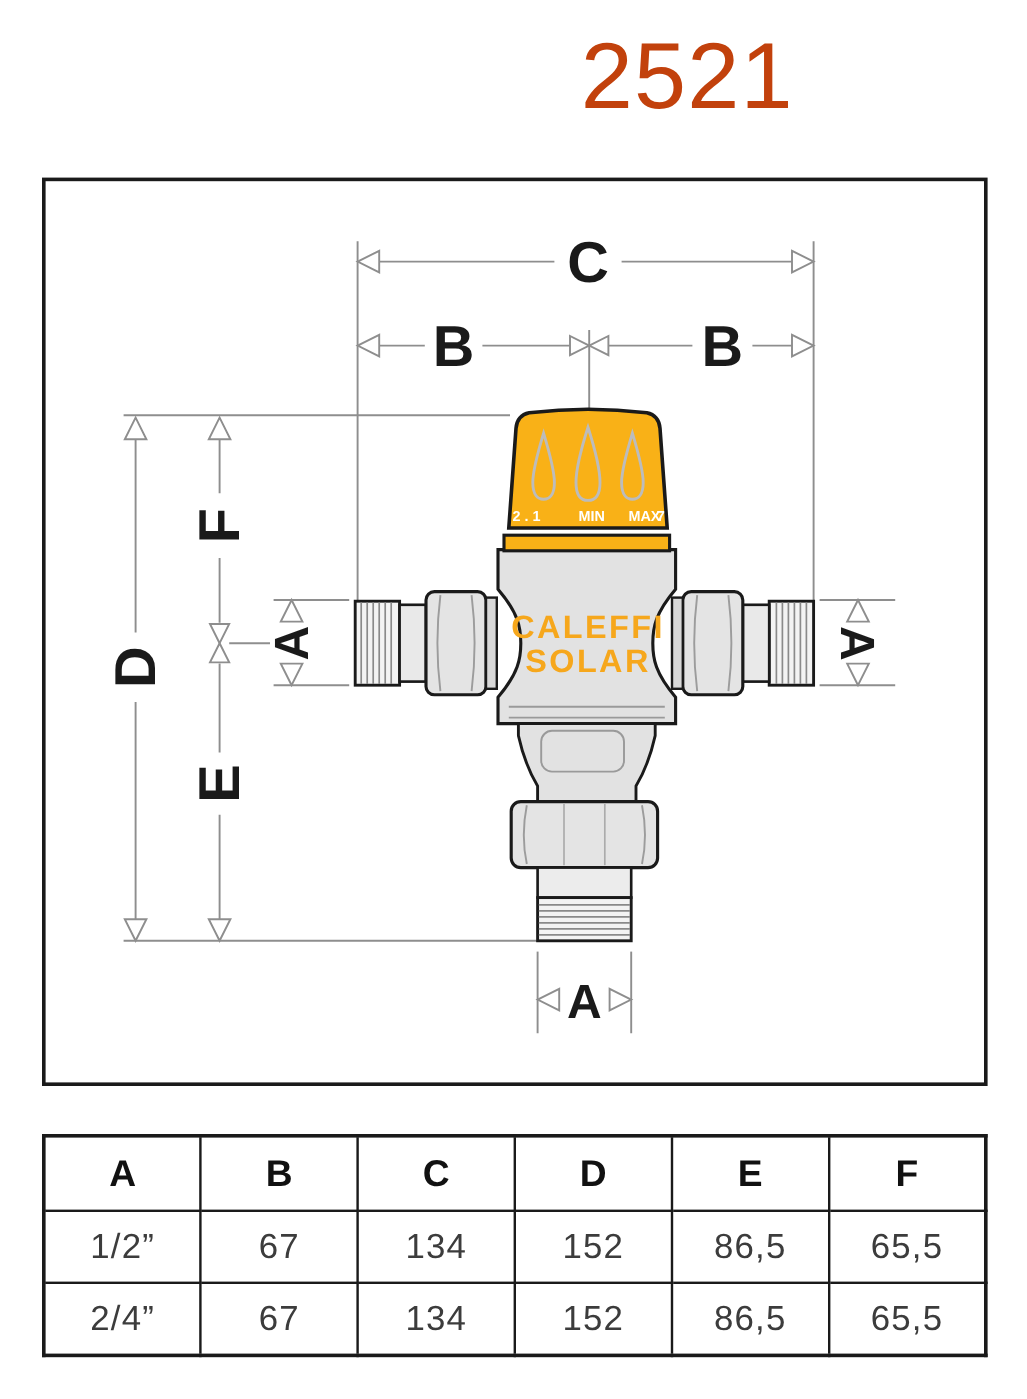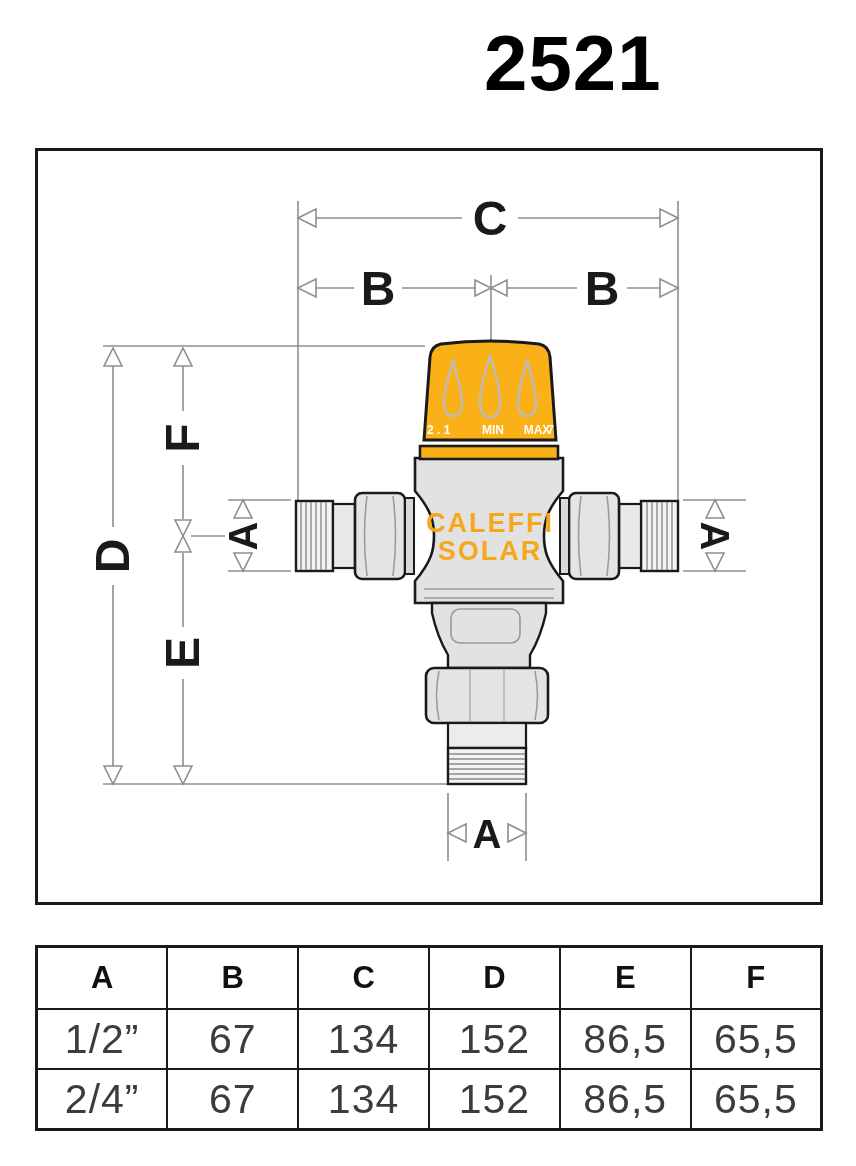--- a/index.html
+++ b/index.html
@@ -1,27 +1,27 @@
 <!DOCTYPE html>
 <html><head>
 <meta charset="utf-8">
 <style>
   html,body{margin:0;padding:0;background:#fff;}
   body{width:856px;height:1166px;position:relative;font-family:"Liberation Sans",sans-serif;}
-  .page-title{position:absolute;left:484px;top:18px;font-size:78px;font-weight:700;color:#000000;letter-spacing:1px;}
+  .page-title{position:absolute;left:484px;top:18px;font-size:78px;font-weight:400;color:#c2410c;letter-spacing:1px;}
   .diagram-box{position:absolute;left:35px;top:148px;width:788px;height:757px;border:3px solid #1a1a1a;box-sizing:border-box;background:#fff;}
   .diagram-box svg{display:block;}
   .dim-letter{font-family:"Liberation Sans",sans-serif;font-weight:700;fill:#1a1a1a;}
   .scale-text{font-family:"Liberation Sans",sans-serif;font-weight:700;fill:#ffffff;}
   .brand-text{font-family:"Liberation Sans",sans-serif;font-weight:800;letter-spacing:2px;}
   .dims-table{position:absolute;left:35px;top:945px;width:788px;border-collapse:collapse;table-layout:fixed;}
   .dims-table td,.dims-table th{border:2px solid #1a1a1a;text-align:center;padding:0;background:#fff;}
   .dims-table{border:3px solid #1a1a1a;}
   .dims-table th{height:60px;font-size:31px;font-weight:800;color:#111;}
-  .dims-table td{height:58px;font-size:41px;font-weight:400;color:#3c3c3c;letter-spacing:1px;}
+  .dims-table td{height:58px;font-size:29px;font-weight:400;color:#3c3c3c;letter-spacing:1px;}
 </style>
 </head>
 <body>
 
 <div class="page-title">2521</div>
 
 <div class="diagram-box">
 <svg width="782" height="751" viewBox="0 0 782 751" xmlns="http://www.w3.org/2000/svg">
 
   <g stroke="#8e8e8e" stroke-width="1.6">

